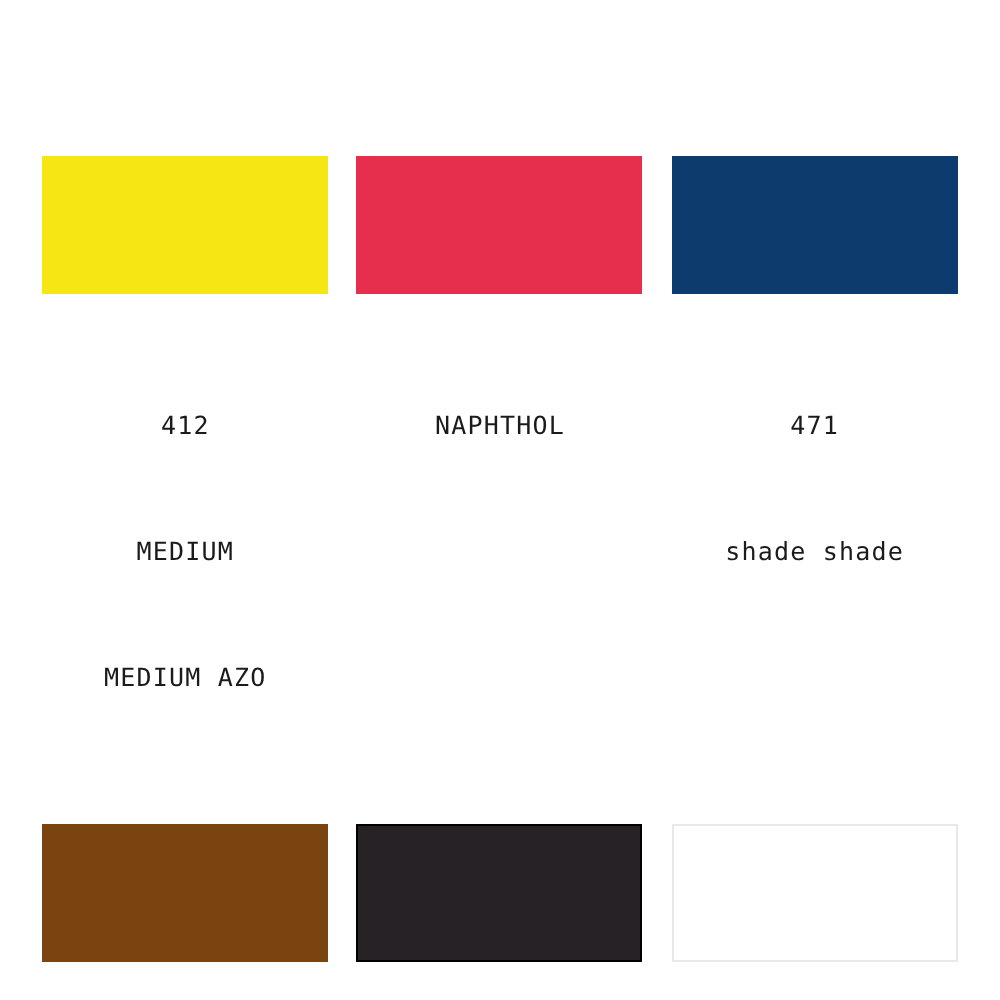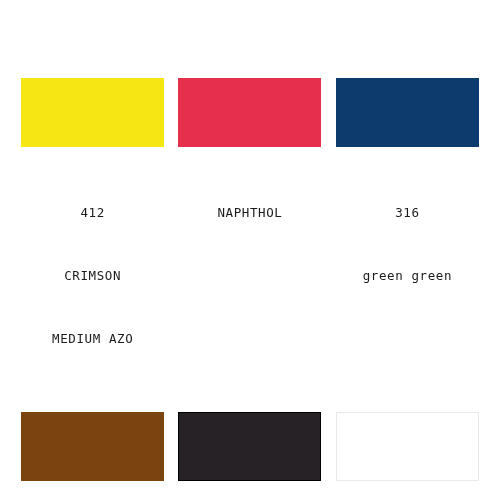--- a/index.html
+++ b/index.html
@@ -80,39 +80,39 @@
 </head>
 <body>
 
 <div id="sheet" style="background: rgb(255, 255, 255);">
   <div class="grid">
 
     <div class="cell">
       <div class="swatch" style="background: rgb(245, 230, 20);"></div>
       <div class="caption">
         <span class="code">412</span>
-        <span class="nameline">CRIMSON</span>
+        <span class="nameline">MEDIUM</span>
         <span class="subline hide-empty">MEDIUM AZO</span>
         
       </div>
     </div>
 
     <div class="cell">
       <div class="swatch" style="background: rgb(230, 46, 77);"></div>
       <div class="caption">
         <span class="nameline">NAPHTHOL</span>
         
       </div>
     </div>
 
     <div class="cell">
       <div class="swatch" style="background: rgb(14, 59, 110);"></div>
       <div class="caption">
-        <span class="code">316</span>
-        <span class="subline hide-empty">green green</span>
+        <span class="code">471</span>
+        <span class="subline hide-empty">shade shade</span>
         
       </div>
     </div>
 
     <div class="cell">
       <div class="swatch" style="background: rgb(122, 68, 16);"></div>
       <div class="caption">
         
         
         

